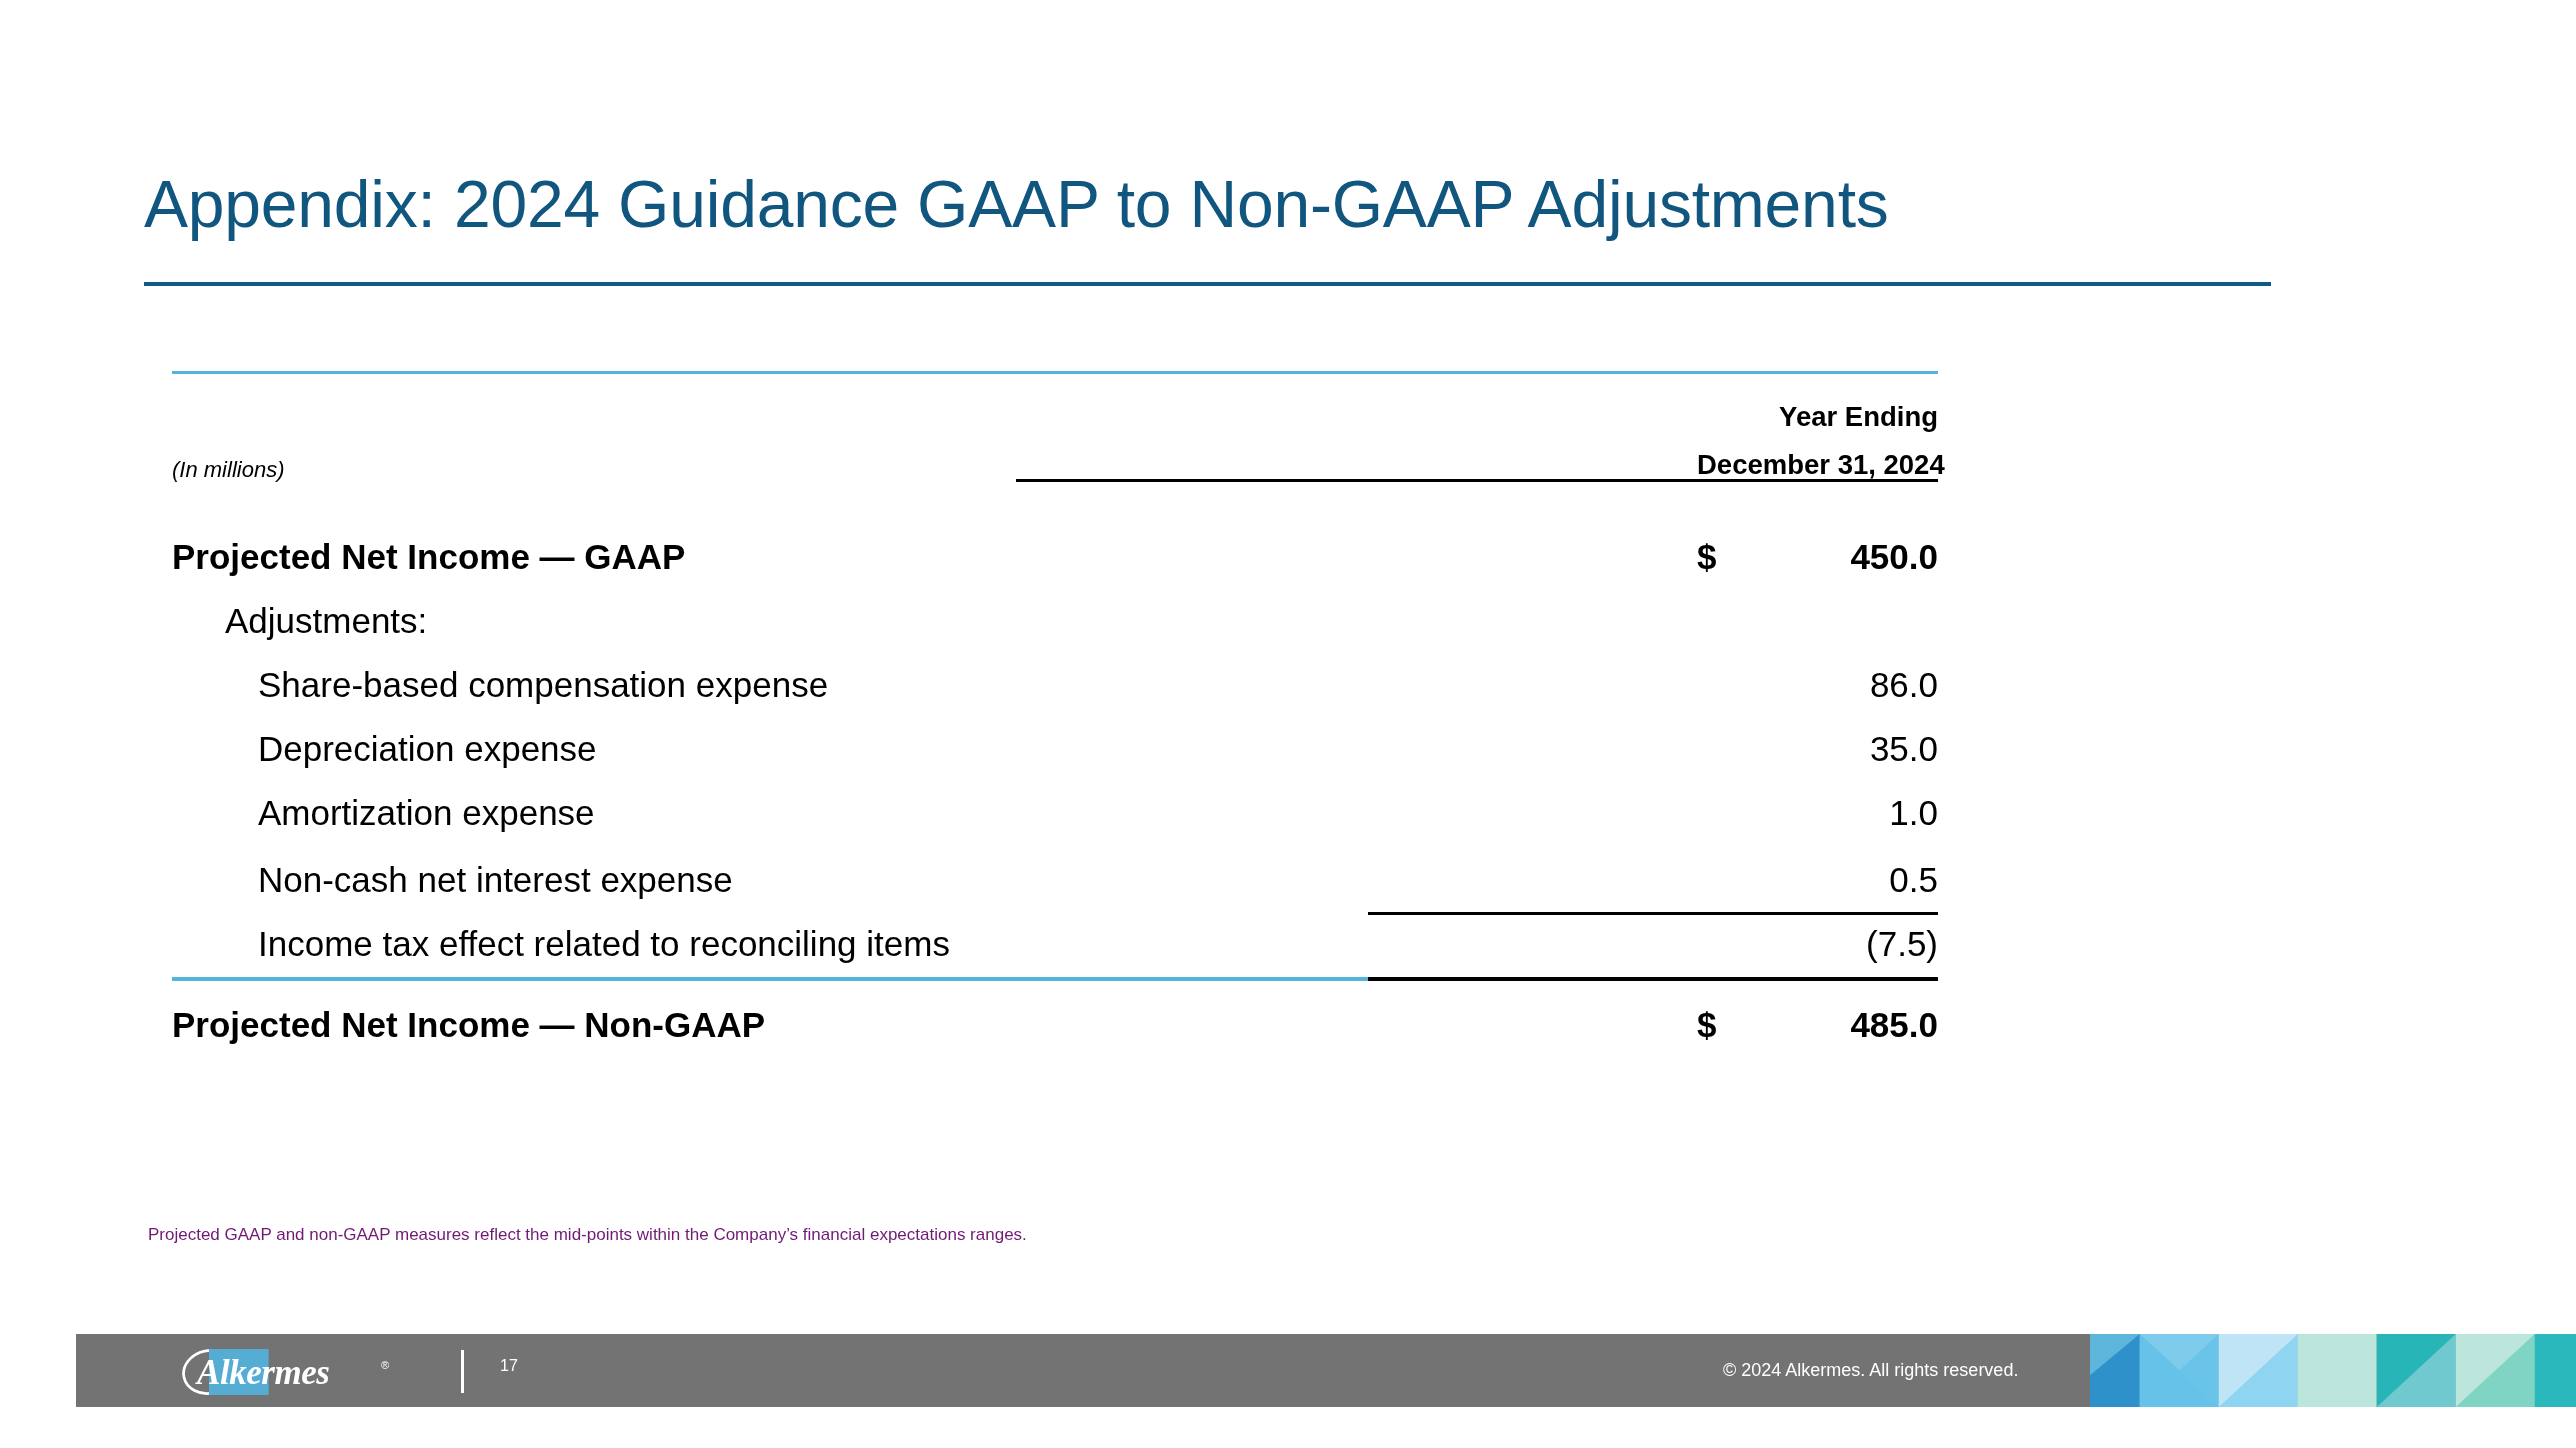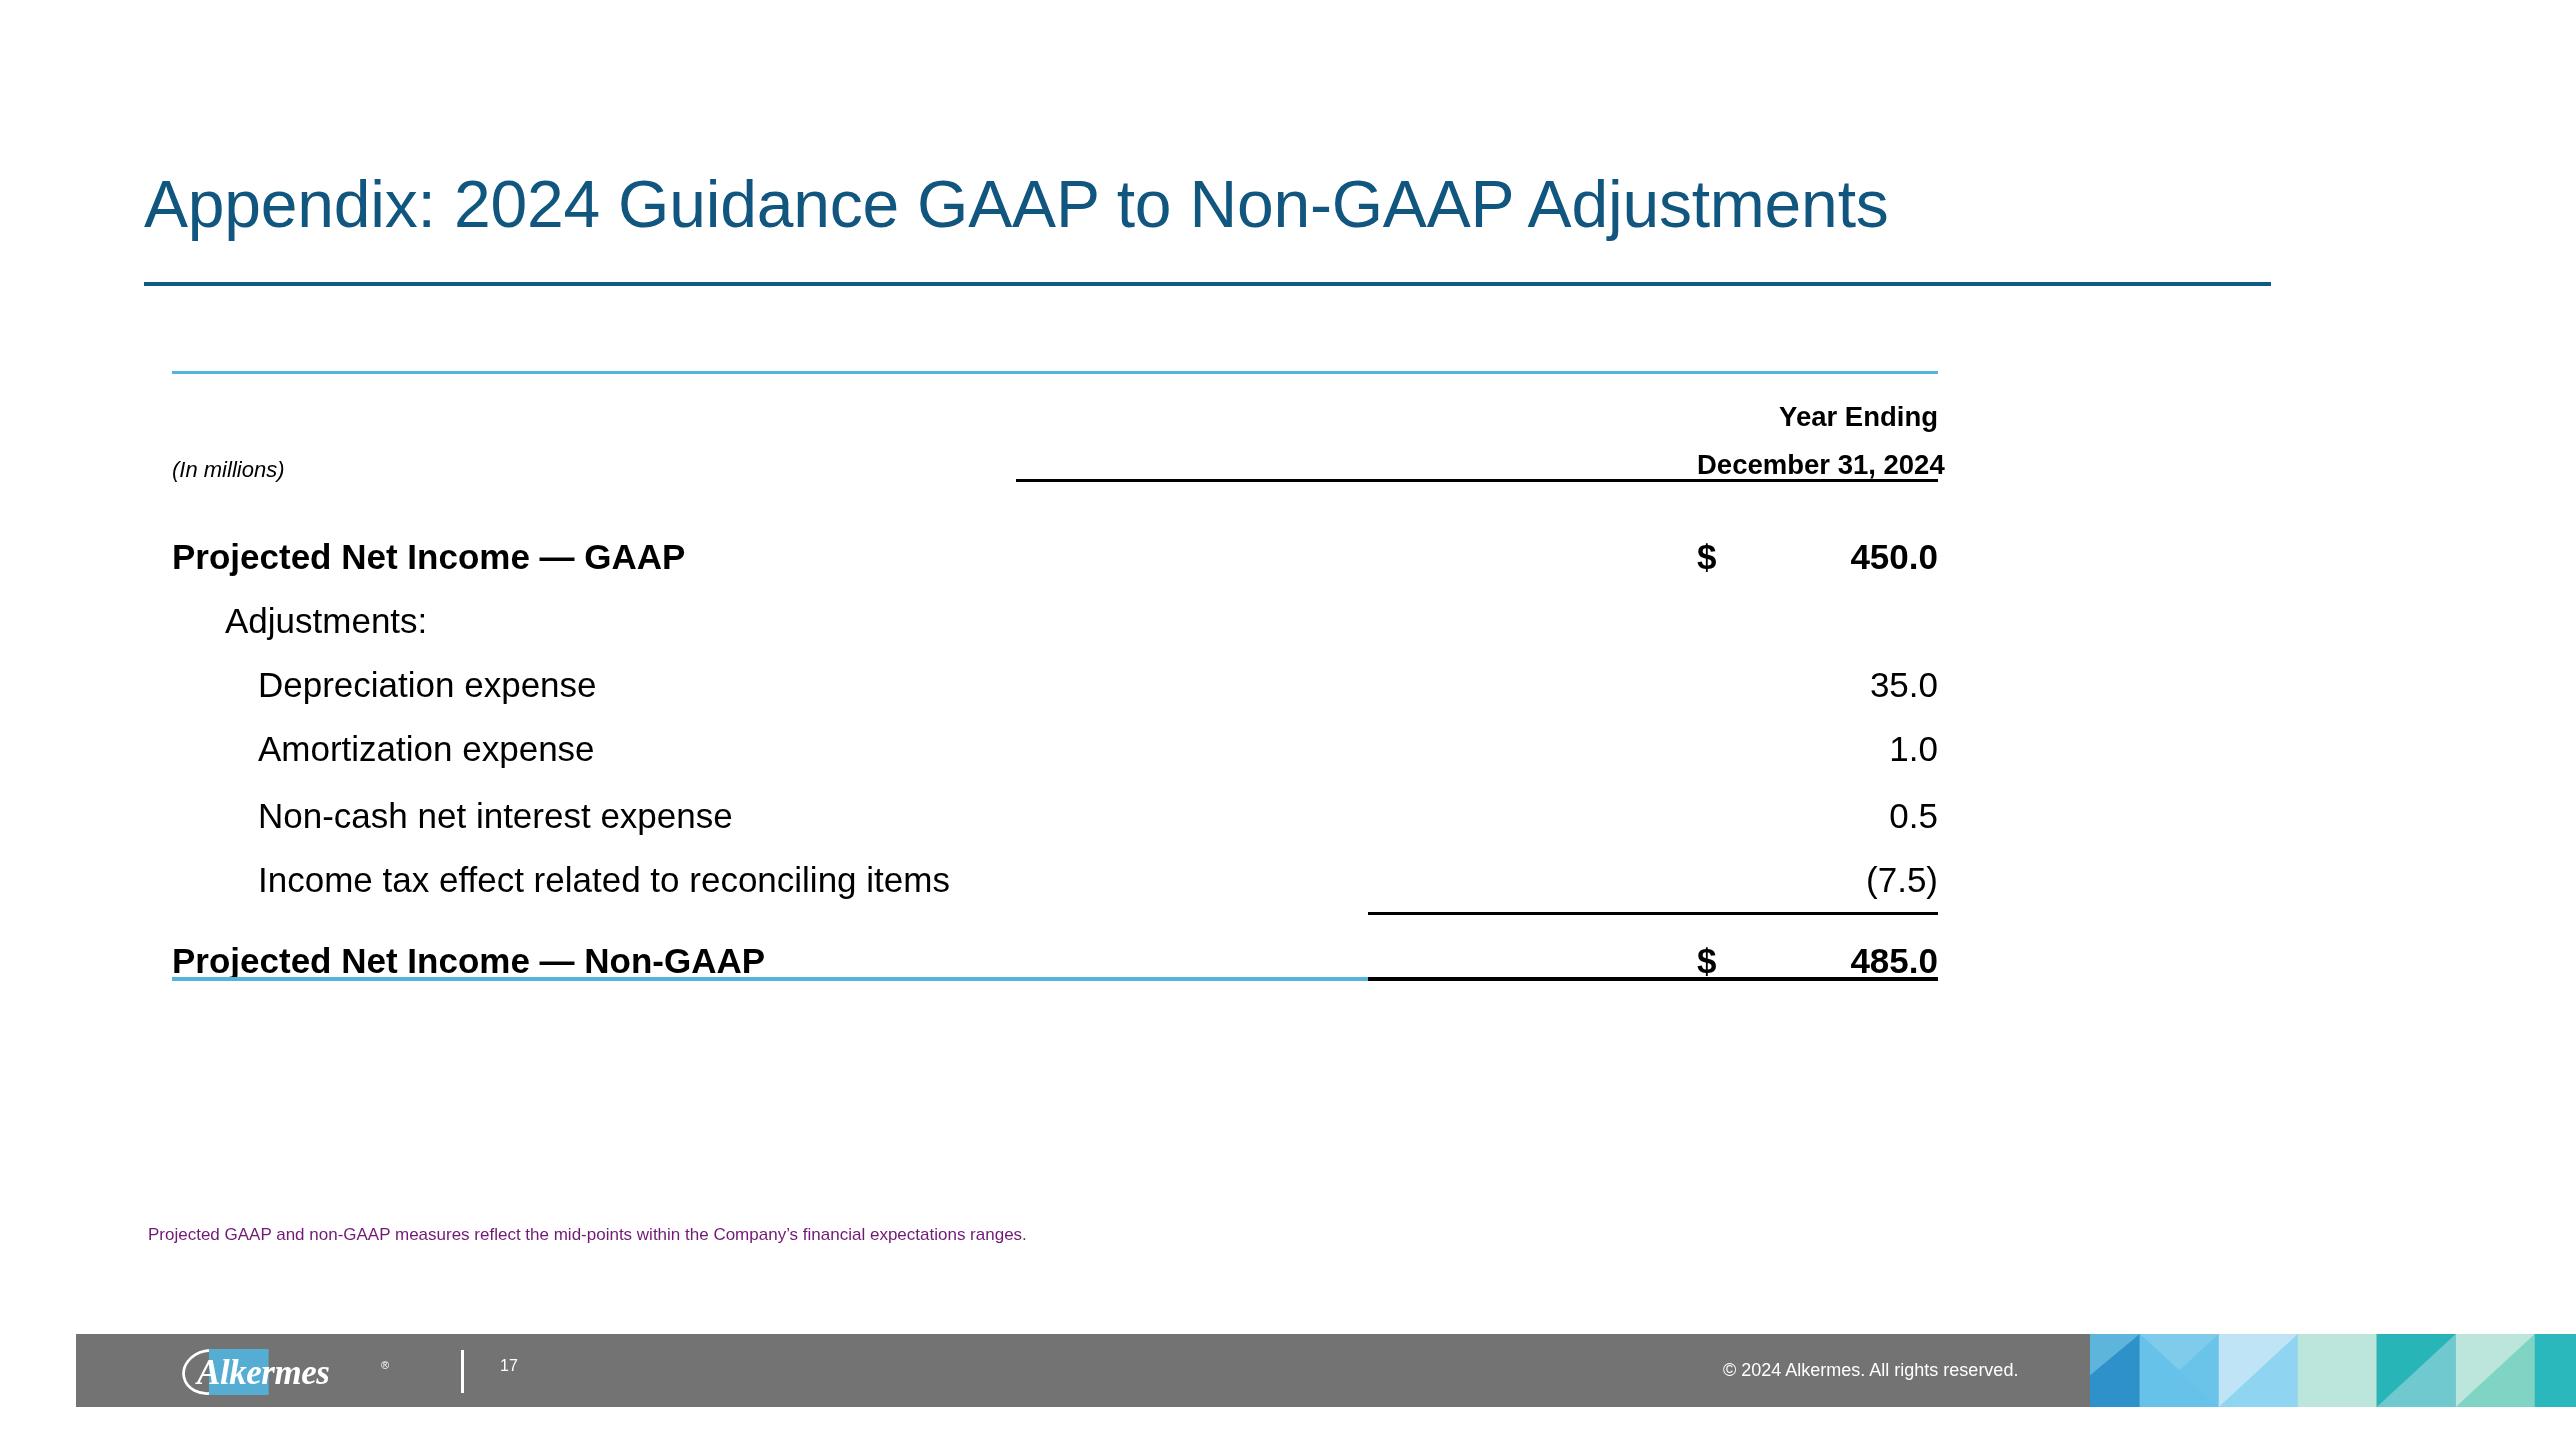--- a/index.html
+++ b/index.html
@@ -229,20 +229,26 @@
         <td class="val-cell bold">450.0</td>
       </tr>
 
       <tr>
         <td class="label-cell ind-1 cell-h">Adjustments:</td>
         <td></td>
         <td class="cur-cell"></td>
         <td class="val-cell"></td>
       </tr>
 
+      <tr>
+        <td class="label-cell ind-2 cell-h">Share-based compensation expense</td>
+        <td></td>
+        <td class="cur-cell"></td>
+        <td class="val-cell">86.0</td>
+      </tr>
 
       <tr>
         <td class="label-cell ind-2 cell-h">Depreciation expense</td>
         <td></td>
         <td class="cur-cell"></td>
         <td class="val-cell">35.0</td>
       </tr>
 
       <tr>
         <td class="label-cell ind-2 cell-h">Amortization expense</td>

